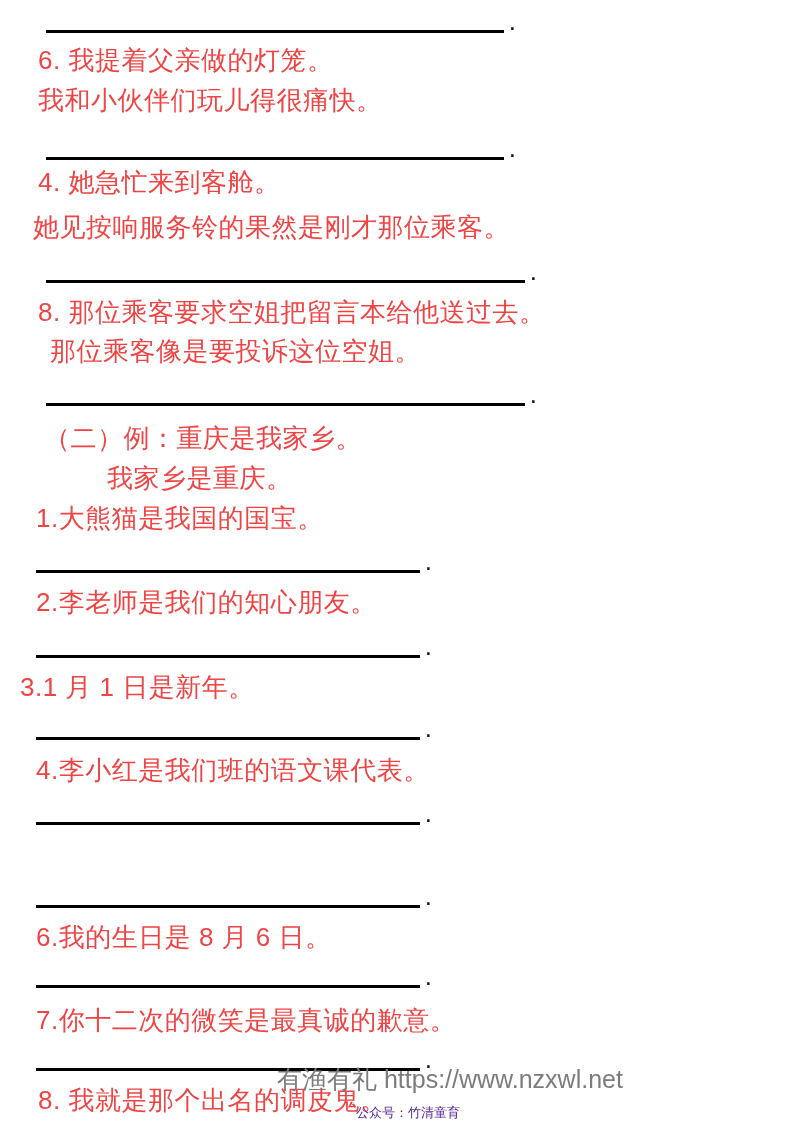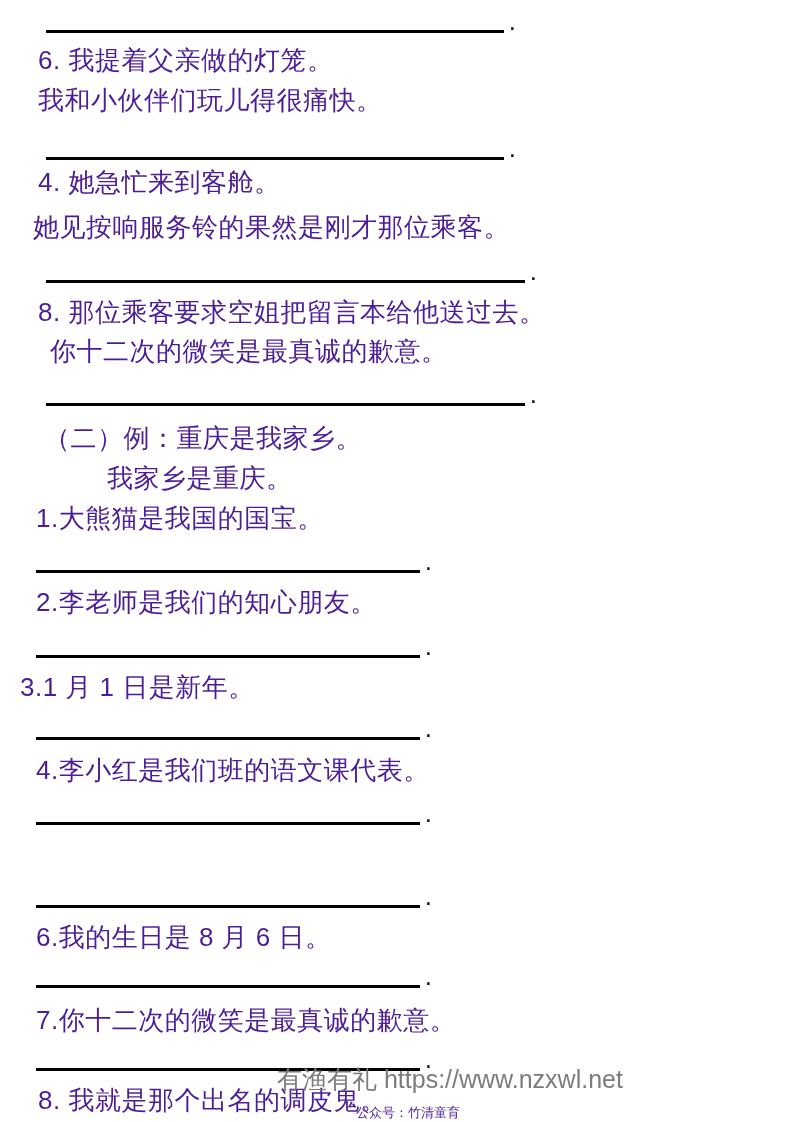--- a/index.html
+++ b/index.html
@@ -10,21 +10,21 @@
     position: relative;
     overflow: hidden;
   }
   .page { position: absolute; inset: 0; }
 
   
   .t {
     position: absolute;
     font-size: 26px;
     line-height: 34px;
-    color: #4c1d95;
+    color: #ef4444;
     white-space: nowrap;
     letter-spacing: 0.5px;
   }
 
   
   .ansline { position: absolute; height: 14px; }
   .ansline .rule {
     display: block;
     width: 100%; height: 100%;
     border-bottom: 3px solid #000000;
@@ -73,21 +73,21 @@
 
   <div class="t" style="left:38px; top:165px">4. 她急忙来到客舱。</div>
   <div class="t" style="left:33px; top:210px">她见按响服务铃的果然是刚才那位乘客。</div>
 
   <div class="ansline s1b" style="top:266px">
     <span class="rule"></span>
     <span class="dot">.</span>
   </div>
 
   <div class="t" style="left:38px; top:295px">8. 那位乘客要求空姐把留言本给他送过去。</div>
-  <div class="t" style="left:50px; top:334px">你十二次的微笑是最真诚的歉意。</div>
+  <div class="t" style="left:50px; top:334px">那位乘客像是要投诉这位空姐。</div>
 
   <div class="ansline s1b" style="top:389px">
     <span class="rule"></span>
     <span class="dot">.</span>
   </div>
 
   <div class="t" style="left:107px; top:461px">我家乡是重庆。</div>
   <div class="t" style="left:44px; top:421px">（二）例：重庆是我家乡。</div>
 
   <div class="t" style="left:36px; top:501px">1.大熊猫是我国的国宝。</div>

